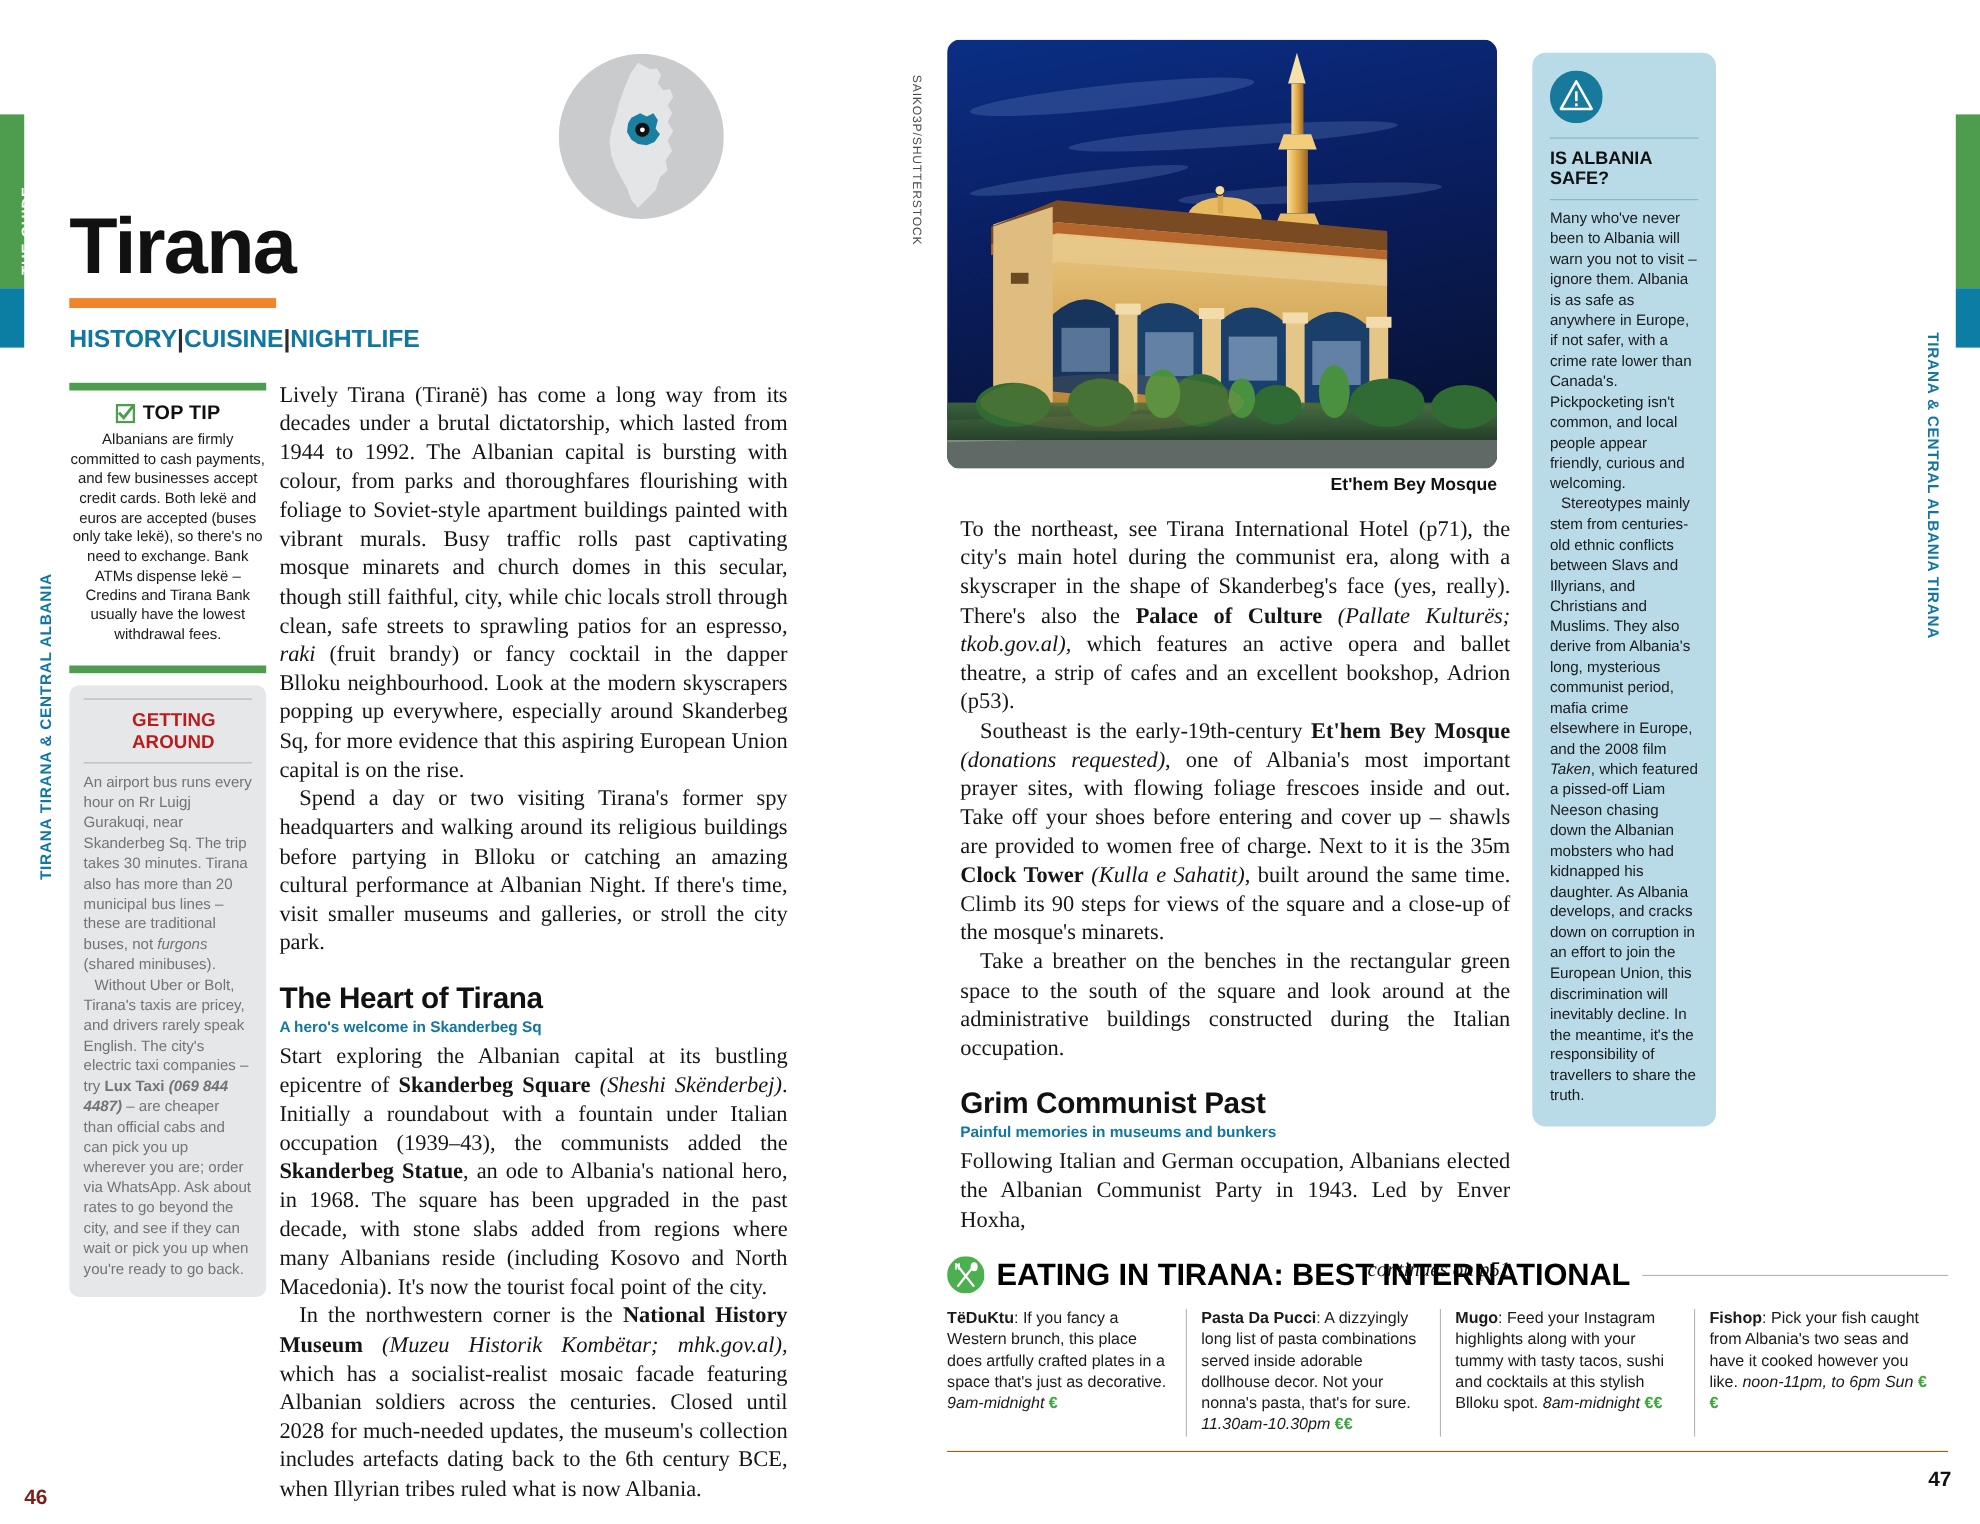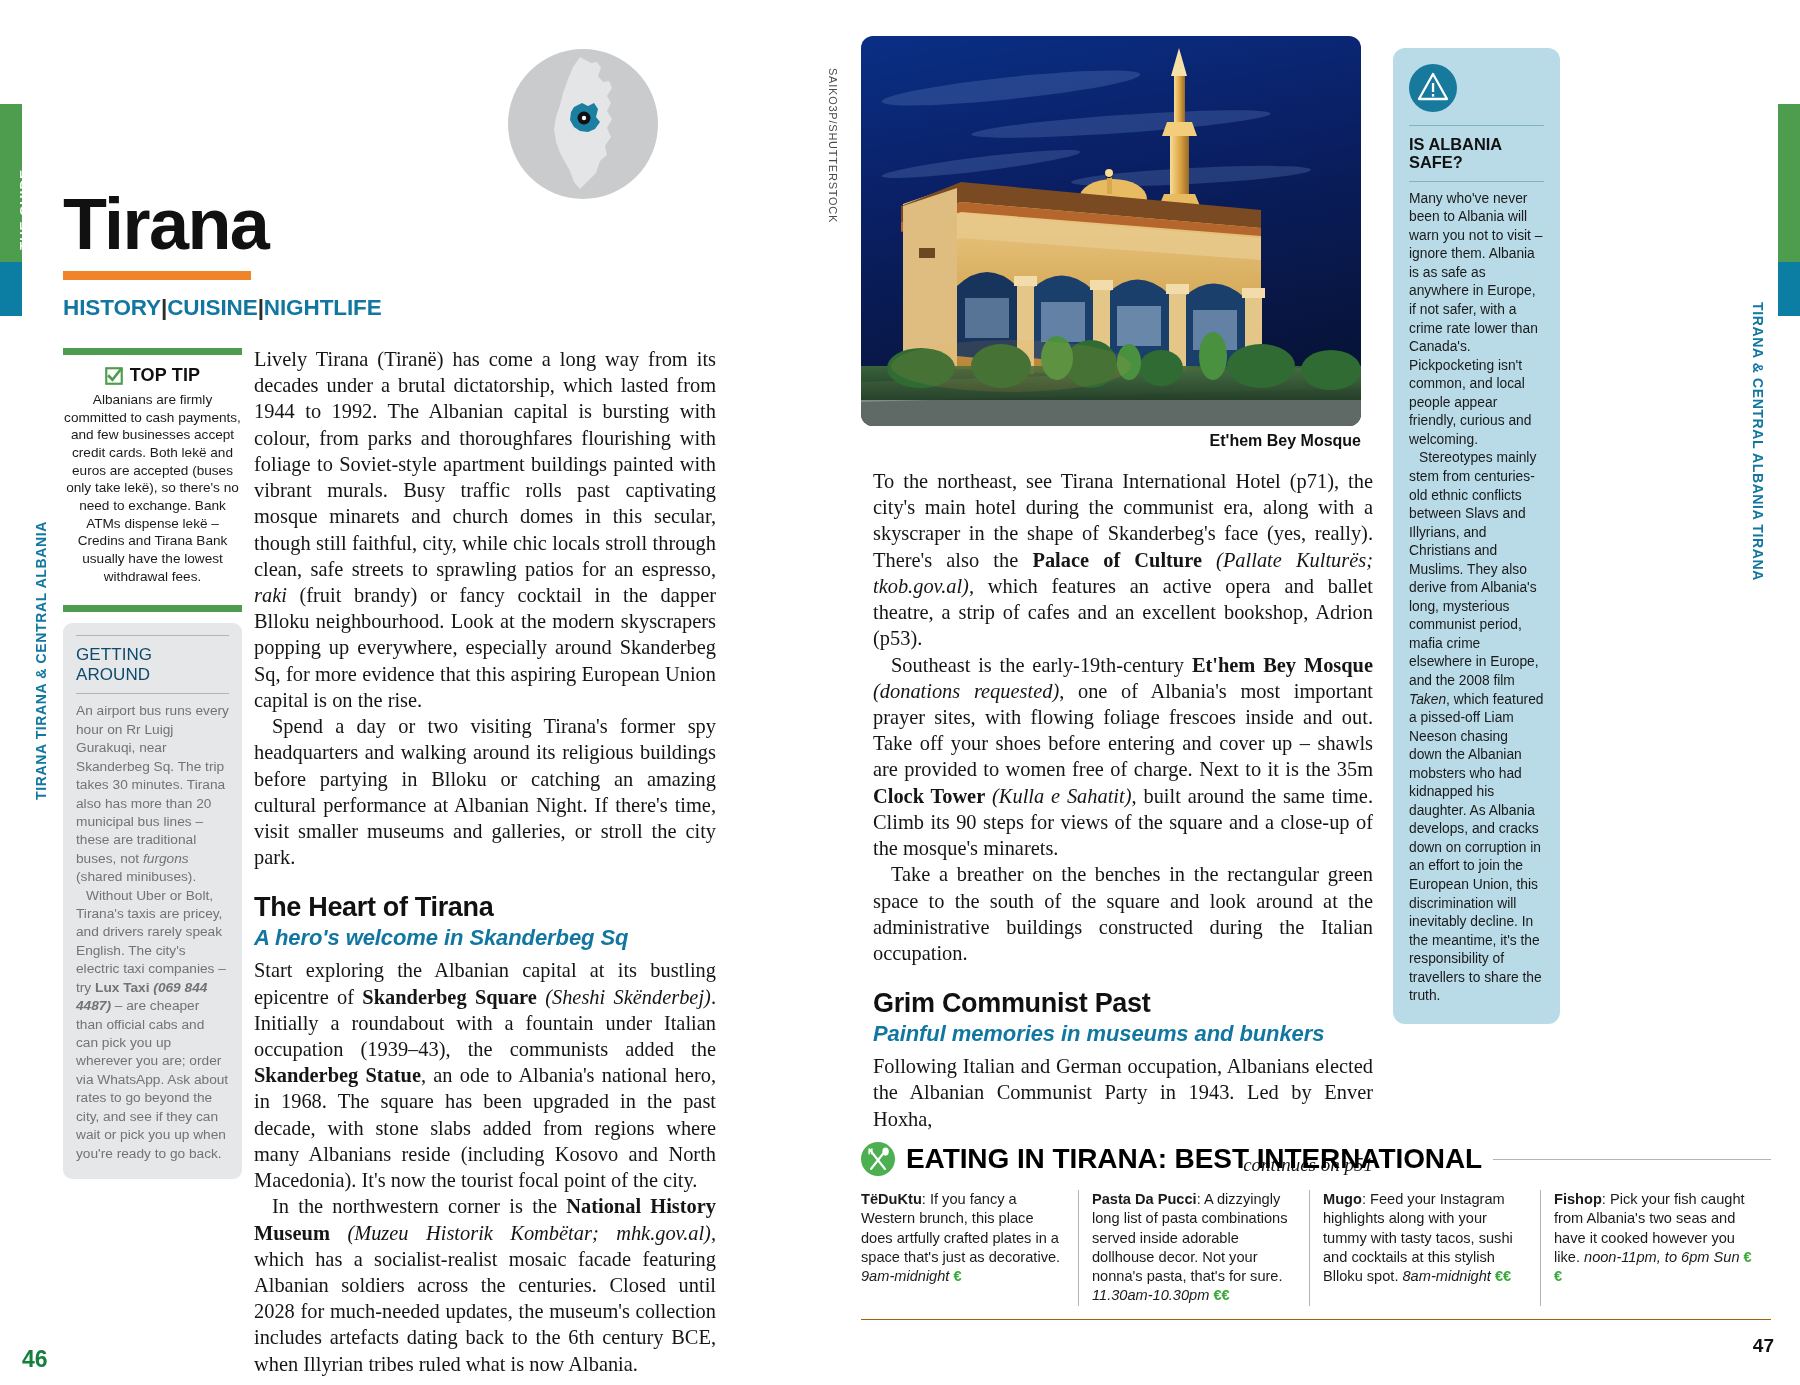--- a/index.html
+++ b/index.html
@@ -123,24 +123,25 @@
   #getting-around-wrap { margin-top: 20px; }
   #getting-around {
     margin-top: 11px;
     background: #e6e7e8;
     border-radius: 9px;
     padding: 12px 13px 16px 13px;
   }
   .hairline { height: 1px; background: #b3b4b6; width: 100%; }
   #ga-head {
     font-size: 17px;
-    font-weight: 400;
+    font-weight: 700;
     letter-spacing: 0.005em;
-    color: #0c4a6e;
+    color: #b91c1c;
     padding: 9px 0 8px 0;
+    margin-left: 44px;
   }
   #ga-body {
     font-size: 13.7px;
     line-height: 1.345;
     color: #737373;
     padding-top: 8px;
   }
   #ga-body p { margin: 0; }
   #ga-body p + p { text-indent: 10px; }
   .ital { font-style: italic; }
@@ -165,34 +166,33 @@
   .sec-head {
     font-family: "Liberation Sans", sans-serif;
     font-size: 27px;
     font-weight: 700;
     letter-spacing: -0.012em;
     color: #111;
     margin: 22px 0 2px 0;
   }
   .sec-sub {
     font-family: "Liberation Sans", sans-serif;
-    font-size: 22px;
+    font-size: 14px;
     font-weight: 700;
     letter-spacing: -0.004em;
     color: #1277a0;
     margin: 0 0 6px 0;
-    font-style: italic;
   }
 
   #folio-left {
     position: absolute;
     left: 22px; bottom: 28px;
-    font-size: 23px;
-    font-weight: 700;
-    color: #15803d;
+    font-size: 19px;
+    font-weight: 700;
+    color: #7f1d1d;
   }
 
   
   #right-page {
     position: absolute;
     left: 845px; top: 0;
     width: 955px; height: 1385px;
   }
 
   #photo {

